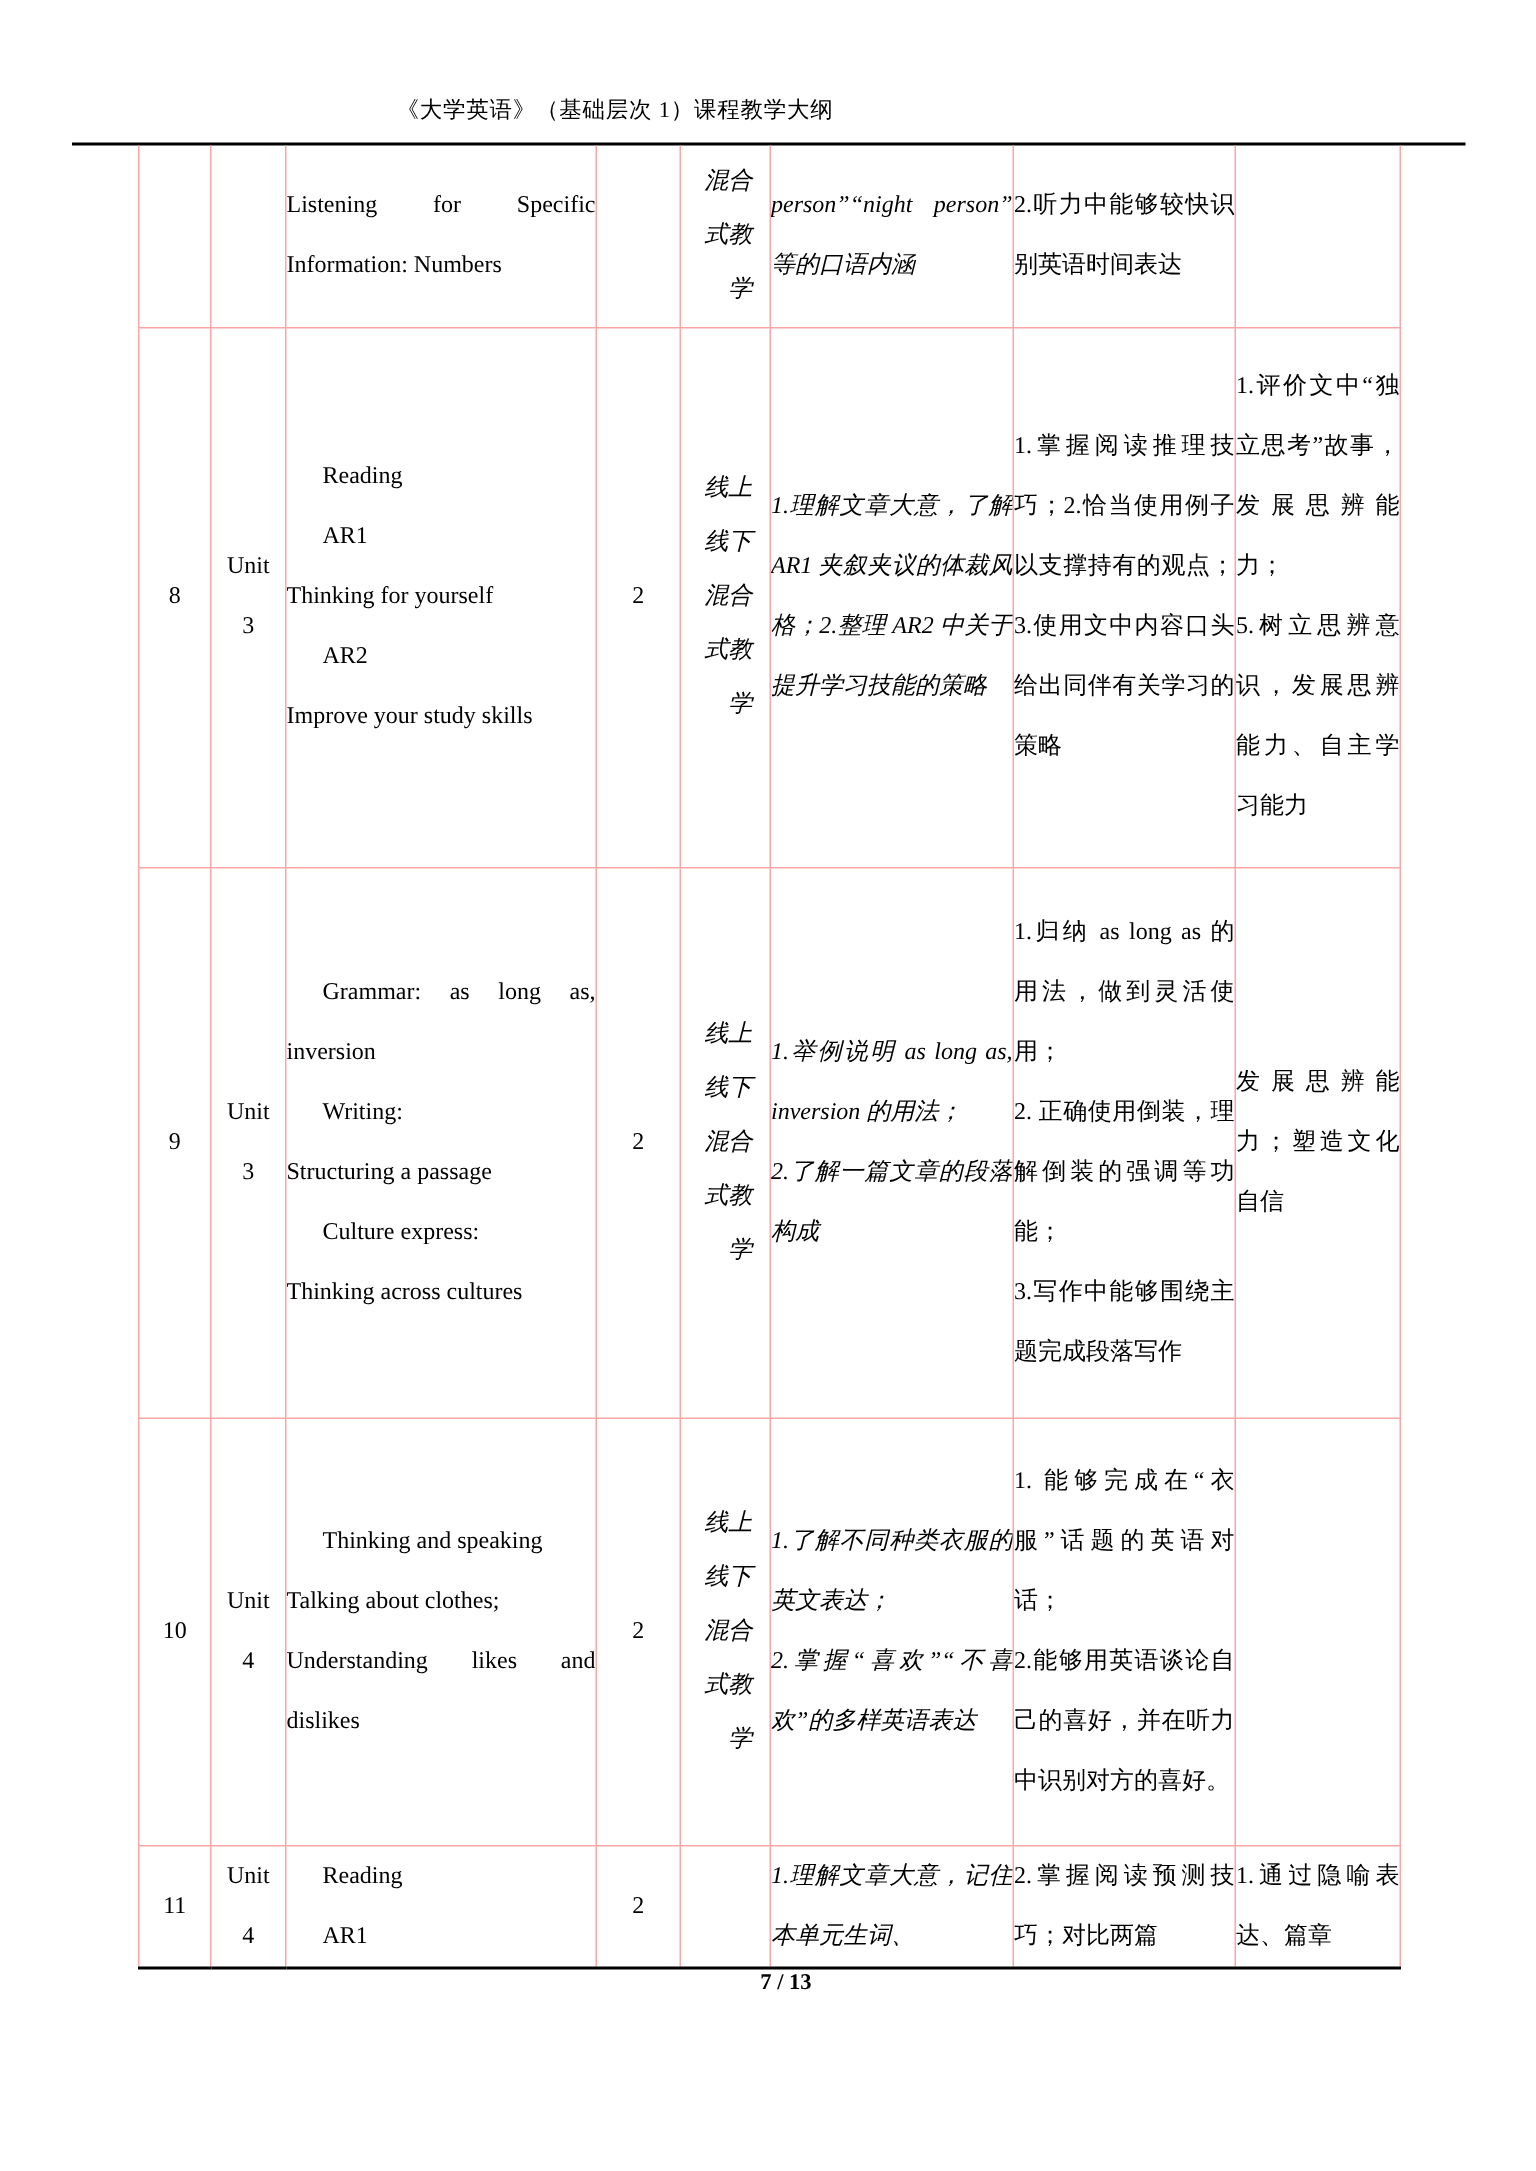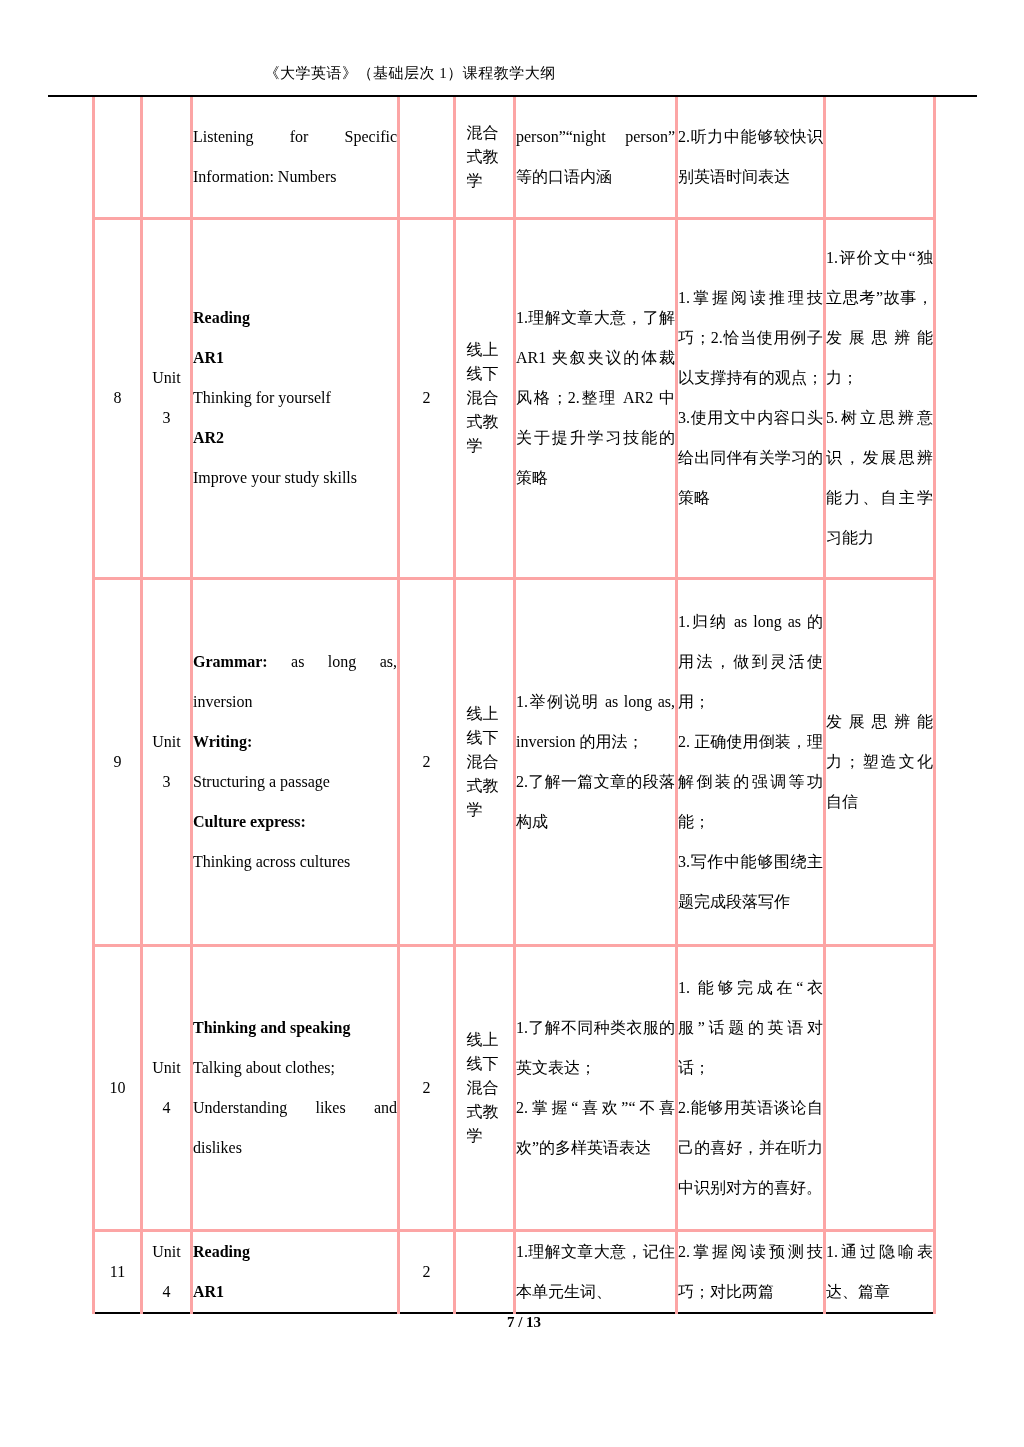--- a/index.html
+++ b/index.html
@@ -12,43 +12,43 @@
     font-size:15px;font-weight:400;letter-spacing:0.5px;
   }
   .header-rule{
     position:absolute;top:95px;left:48px;width:929px;height:2px;background:#000;
   }
   table.syllabus{
     position:absolute;top:97px;left:92px;width:841px;
     border-collapse:collapse;table-layout:fixed;
   }
   table.syllabus td{
-    border:3px solid #fca5a5;vertical-align:middle;padding:0;overflow:hidden;
+    border:1px solid #fca5a5;vertical-align:middle;padding:0;overflow:hidden;
   }
   table.syllabus tr:first-child td{border-top:none;}
   table.syllabus tr:last-child td{border-bottom:2px solid #000;}
   tr.r1{height:121px;}
   tr.r8{height:360px;}
   tr.r9{height:367px;}
   tr.r10{height:285px;}
   tr.r11{height:73px;}
   td.c-week{text-align:center;}
   td.c-hours{text-align:center;}
   td.c-unit{text-align:center;margin-left:32px;}
   .unitwrap{width:36px;margin:0 auto;text-align:center;line-height:40px;}
   td.c-method{text-align:center;}
-  .methodwrap{width:36px;margin:0 auto;text-align:left;line-height:24px;}
+  .methodwrap{width:36px;margin:0 auto;text-align:right;line-height:36px;font-style:italic;}
   td.c-content{padding:0 10px;}
-  td.c-req{padding:0 7px;}
+  td.c-req{padding:0 7px;font-style:italic;}
   td.c-obj{padding:0 6px;}
   td.c-lit{padding:0 8px;}
   td.c-content .para, td.c-req .para, td.c-obj .para, td.c-lit .para{
     text-align:justify;text-justify:inter-ideograph;line-height:40px;
   }
-  .para span.b{font-weight:bold;}
+  .para span.b{font-weight:normal;margin-left:24px;}
   .page-footer{
     position:absolute;top:1314px;left:12px;width:1024px;text-align:center;
     font-size:15px;font-weight:bold;
   }
 </style>
 </head>
 <body>
 
 <div class="page-title">《大学英语》（基础层次 1）课程教学大纲</div>
 <div class="header-rule"></div>

